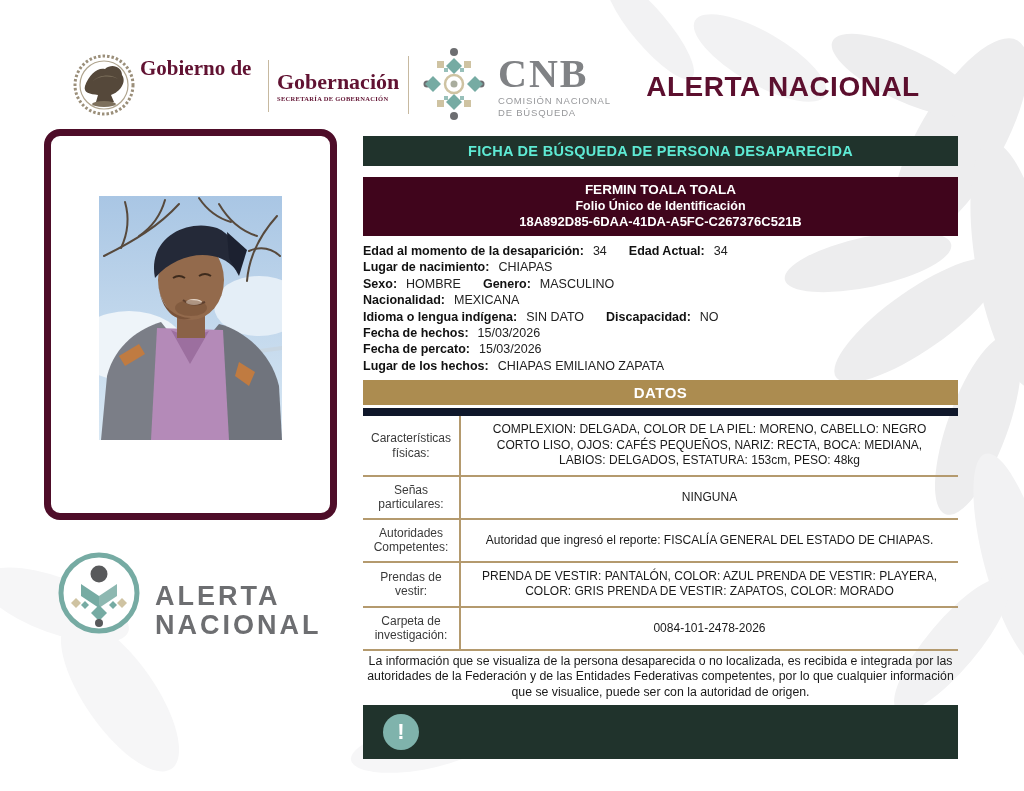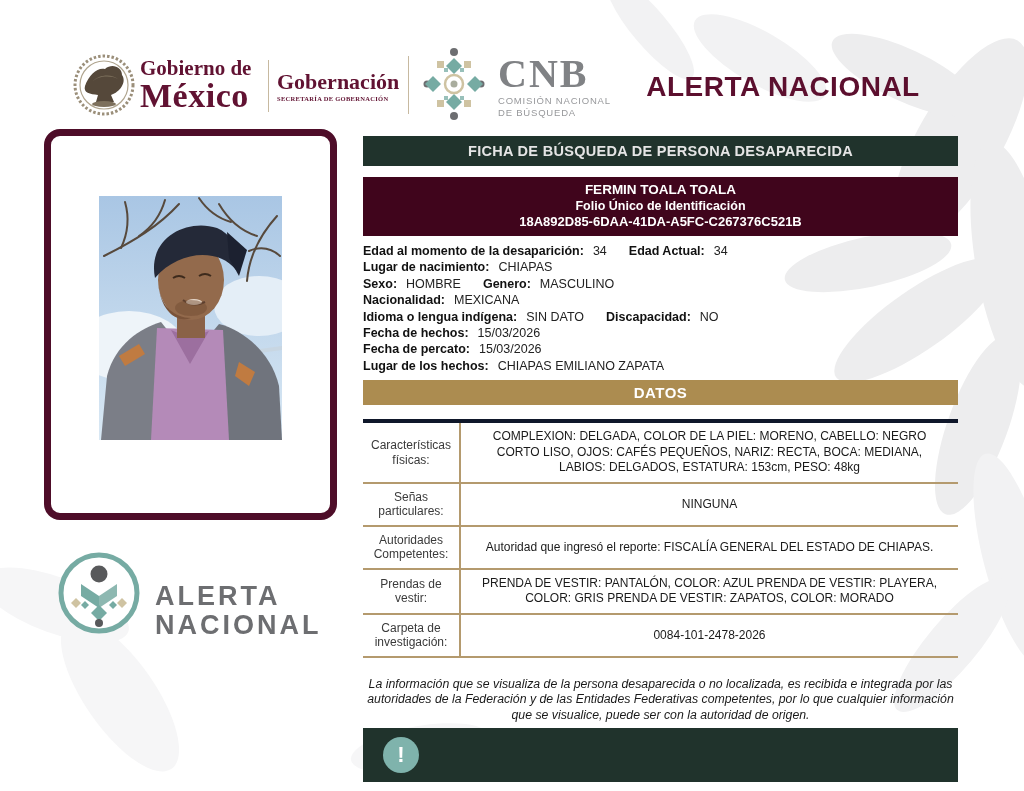--- a/index.html
+++ b/index.html
@@ -34,50 +34,50 @@
     border:7px solid #4e0d29; border-radius:16px;
     display:flex; align-items:center; justify-content:center;
   }
   .photo-frame svg { margin-top:-14px; }
   .an-logo { left:56px; top:545px; display:flex; align-items:center; }
   .an-text { margin-left:13px; color:#6d6e71; font-weight:bold; font-size:27px; letter-spacing:3px; line-height:29px;margin-top:37px; }
 
   
   .right-col { left:363px; top:136px; width:595px; }
   .bar-green {
-    height:30px; background:#20332c; color:#e5e5e5; font-weight:bold; font-size:14.5px;
+    height:30px; background:#20332c; color:#5eead4; font-weight:bold; font-size:14.5px;
     display:flex; align-items:center; justify-content:center; letter-spacing:0.3px;
   }
   .bar-maroon {
     margin-top:11px; background:#40051c; color:#fff; text-align:center;
     padding:5px 0 6px; font-weight:bold;
   }
   .bm-name { font-size:13.5px; line-height:16px; }
   .bm-folio-label { font-size:12.5px; line-height:16px; }
   .bm-folio { font-size:13px; line-height:16px; }
   .info { margin-top:7px; font-size:12.5px; }
   .iline { line-height:16.4px; white-space:nowrap; }
   .ilabel { font-weight:bold; color:#111;text-align:center; }
   .ivalue { margin-left:9px; color:#222; }
   .ilabel2 { font-weight:bold; color:#111; margin-left:22px; }
   .bar-gold {
     margin-top:6px; height:25px; background:#ac8c50; color:#fff; font-weight:bold; font-size:15px;
     display:flex; align-items:center; justify-content:center; letter-spacing:0.5px;
   }
-  .datos-table { margin-top:14px; border-top:4px solid #0f172a; }
+  .datos-table { margin-top:3px; border-top:8px solid #0f172a; }
   .trow { display:flex; border-bottom:2px solid #b49a6e; }
   .tlabel {
     width:96px; flex:none; display:flex; align-items:center; justify-content:center;
     text-align:center; font-size:12px; color:#3a3a3a; padding:6px 5px; line-height:14.5px;
   }
   .tvalue {
     flex:1; border-left:2px solid #b49a6e; display:flex; align-items:center; justify-content:center;
     text-align:center; font-size:12px; color:#1a1a1a; padding:6px 14px; line-height:15.5px;
   }
-  .disclaimer { margin-top:19px; text-align:center; font-size:12.3px; line-height:15.5px; color:#1a1a1a; padding:0 4px;font-style:italic; }
+  .disclaimer { margin-top:3px; text-align:center; font-size:12.3px; line-height:15.5px; color:#1a1a1a; padding:0 4px; }
   .footer-banner { margin-top:5px; background:#20332c; display:flex; align-items:center; padding:9px 12px; }
   .info-icon {
     width:36px; height:36px; border-radius:50%; background:#7fb3ac; color:#fff;
     font-weight:bold; font-size:22px; flex:none; display:flex; align-items:center; justify-content:center;
     margin:0 12px 0 8px;
   }
   .footer-text { flex:1; color:#fff; font-weight:bold; font-size:12.3px; line-height:16px; text-align:center; padding-right:6px; }
 </style>
 </head>
 <body>
@@ -108,21 +108,20 @@
 
   <svg class="layer seal" viewBox="0 0 64 66">
     <circle cx="32" cy="33" r="29" fill="none" stroke="#9b8f7a" stroke-width="3" stroke-dasharray="2.5 2"></circle>
     <circle cx="32" cy="33" r="24" fill="none" stroke="#b0a58f" stroke-width="1.2"></circle>
     <path d="M13,34 C17,22 26,15 33,17 C40,11 50,15 50,23 C55,30 48,40 39,43 L42,50 L24,50 L26,43 C18,42 11,41 13,34 Z" fill="#55483a"></path>
     <path d="M20,30 C26,24 38,23 46,27 C40,22 27,22 20,30 Z" fill="#7d705c"></path>
     <ellipse cx="32" cy="52" rx="12" ry="3" fill="#7d705c"></ellipse>
   </svg>
   <div class="layer gob-text">
     <div class="gob-line1">Gobierno de</div>
-    <div class="gob-line2">México</div>
   </div>
   <div class="layer hdiv hdiv1"></div>
   <div class="layer segob">
     <div class="segob-main">Gobernación</div>
     <div class="segob-sub">SECRETARÍA DE GOBERNACIÓN</div>
   </div>
   <div class="layer hdiv hdiv2"></div>
   <svg class="layer cnb-emblem" viewBox="0 0 68 78">
     <g fill="#6d6e71">
       <circle cx="34" cy="7" r="4"></circle>

